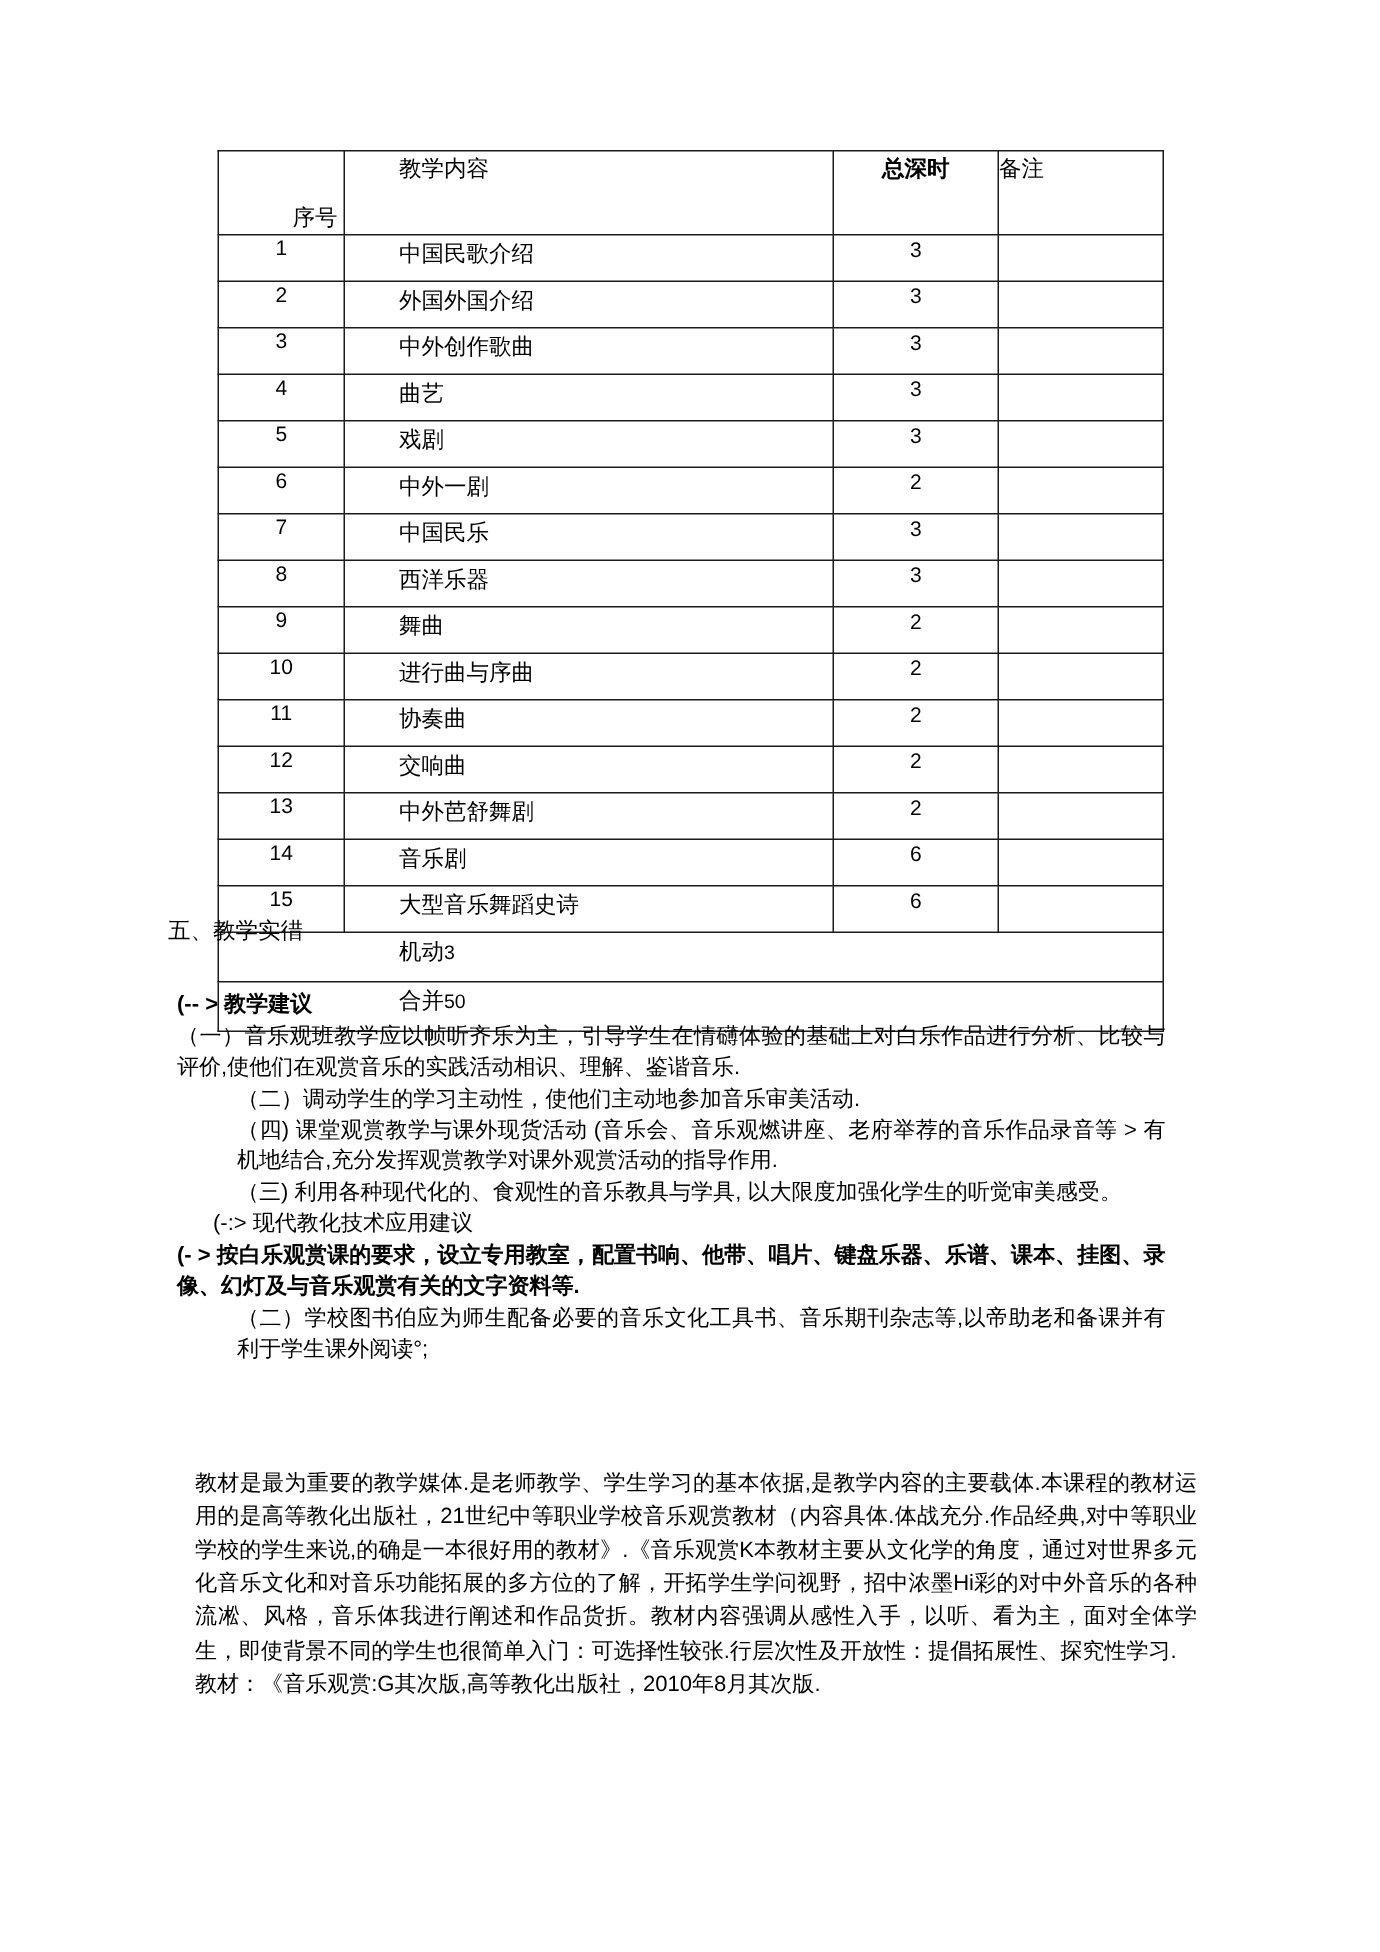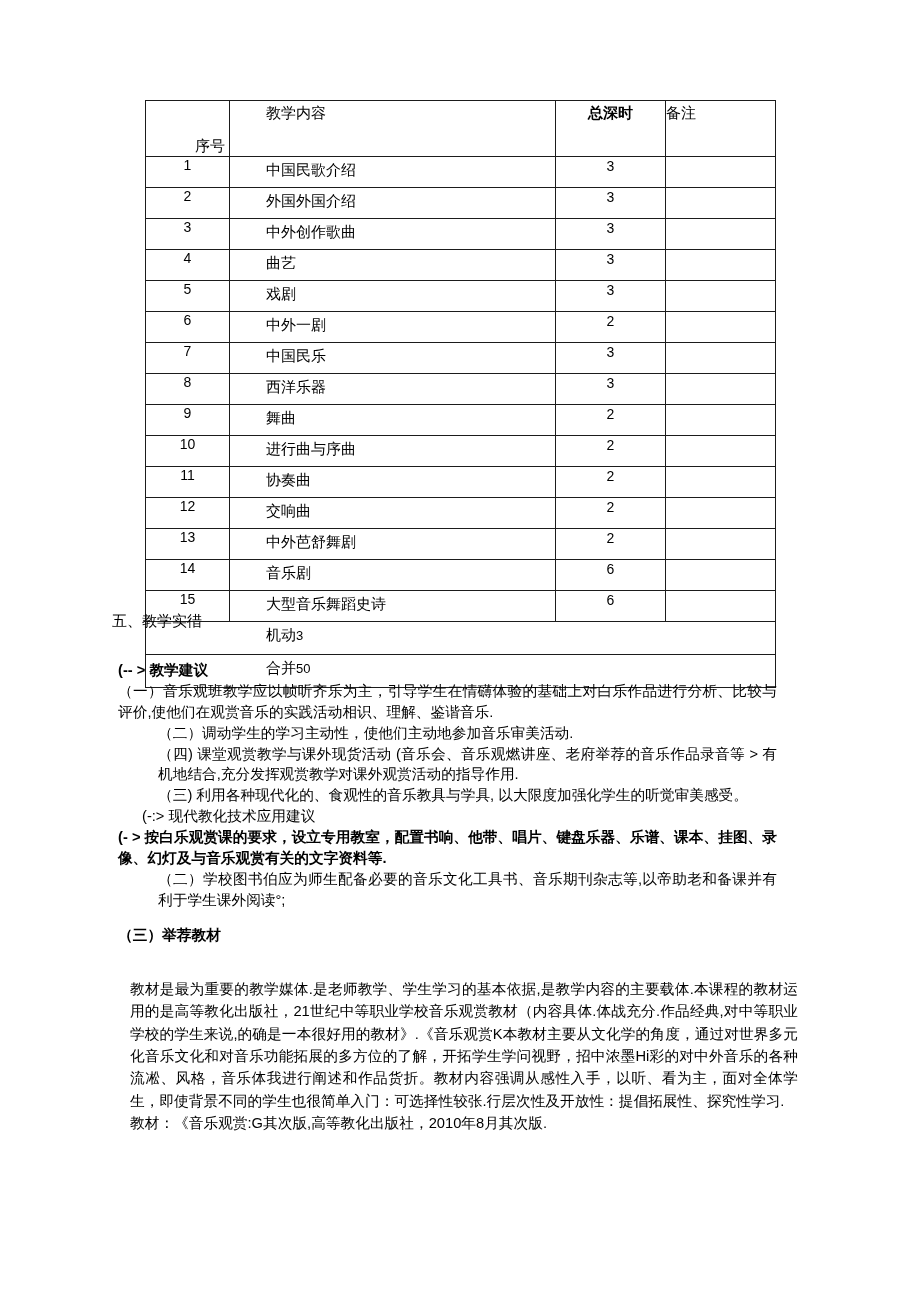--- a/index.html
+++ b/index.html
@@ -284,21 +284,20 @@
     <p class="para ind3">（二）调动学生的学习主动性，使他们主动地参加音乐审美活动.</p>
     <p class="para ind3">（四) 课堂观赏教学与课外现货活动 (音乐会、音乐观燃讲座、老府举荐的音乐作品录音等 &gt; 有机地结合,充分发挥观赏教学对课外观赏活动的指导作用.</p>
     <p class="para ind3">（三) 利用各种现代化的、食观性的音乐教具与学具, 以大限度加强化学生的听觉审美感受。</p>
 
     <p class="para ind4">(-:&gt; 现代教化技术应用建议</p>
     <p class="para ind1">(- &gt; 按白乐观赏课的要求，设立专用教室，配置书响、他带、唱片、键盘乐器、乐谱、课本、挂图、录像、幻灯及与音乐观赏有关的文字资料等.</p>
     <p class="para ind3">（二）学校图书伯应为师生配备必要的音乐文化工具书、音乐期刊杂志等,以帝助老和备课并有利于学生课外阅读°;</p>
 
     <div class="gap-md"></div>
 
-    <p class="para ind1">（三）举荐教材</p>
   </div>
 
   <div class="final-block">
     <p>教材是最为重要的教学媒体.是老师教学、学生学习的基本依据,是教学内容的主要载体.本课程的教材运用的是高等教化出版社，21世纪中等职业学校音乐观赏教材（内容具体.体战充分.作品经典,对中等职业学校的学生来说,的确是一本很好用的教材》.《音乐观赏K本教材主要从文化学的角度，通过对世界多元化音乐文化和对音乐功能拓展的多方位的了解，开拓学生学问视野，招中浓墨Hi彩的对中外音乐的各种流凇、风格，音乐体我进行阐述和作品货折。教材内容强调从感性入手，以听、看为主，面对全体学生，即使背景不同的学生也很简单入门：可选择性较张.行层次性及开放性：提倡拓展性、探究性学习.</p>
     <p>教材：《音乐观赏:G其次版,高等教化出版社，2010年8月其次版.</p>
   </div>
 
 </div>
 
 </body></html>

